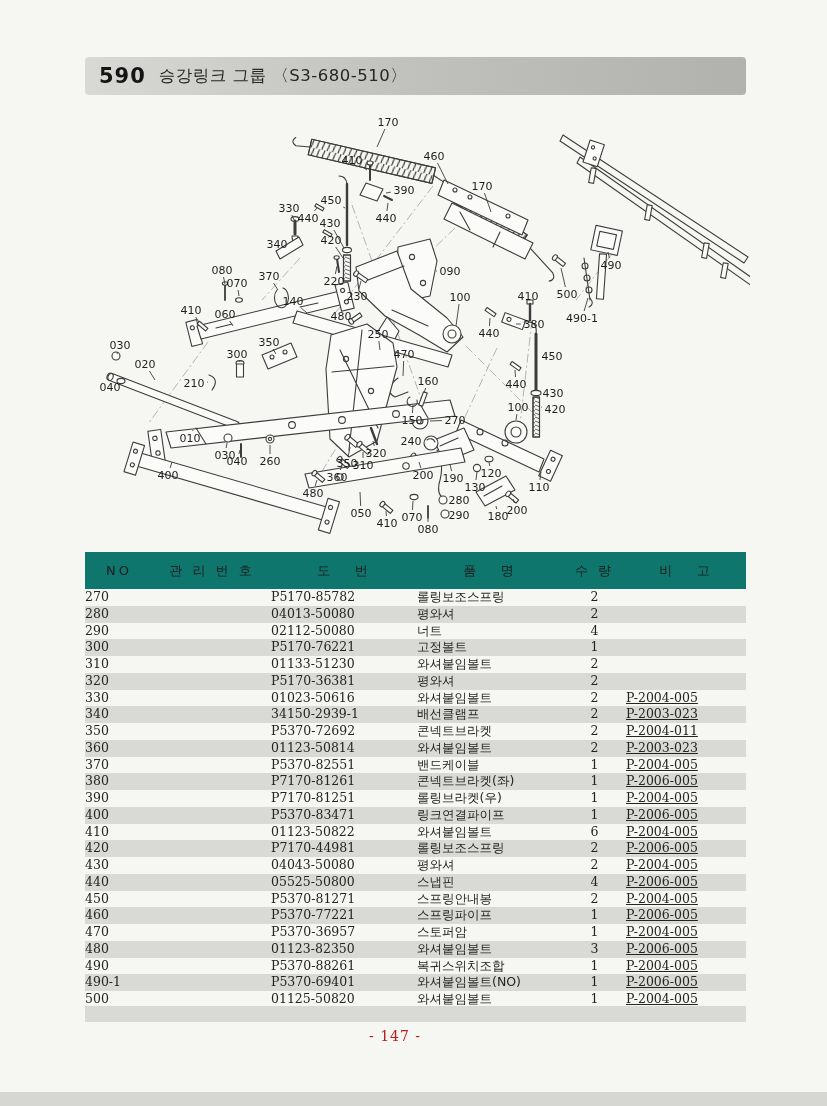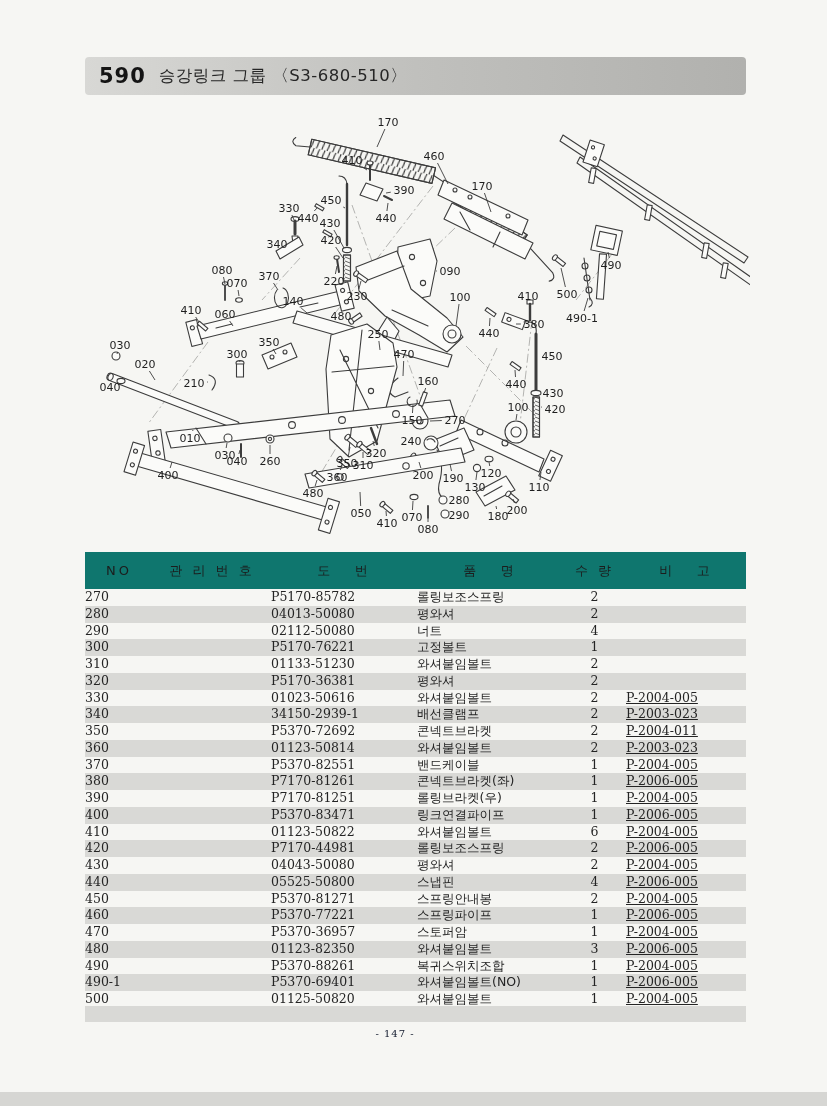--- a/index.html
+++ b/index.html
@@ -17,22 +17,22 @@
         white-space:pre;letter-spacing:3px;color:#1c1c1c;}
   .parts-table td{height:16.75px;line-height:16.75px;font-size:12.5px;padding:0;overflow:hidden;white-space:nowrap;}
   .parts-table tbody tr:nth-child(even){background:#d9d9d6;}
   .c-no,.c-code,.c-qty,.c-ref{font-family:"DejaVu Serif","Liberation Serif",serif;}
   .c-no{padding-left:9px;}
   .c-code{padding-left:13px;}
   .c-name{padding-left:10px;font-size:12px;}
   .c-qty{text-align:center;}
   .c-ref{padding-left:16px;text-decoration:underline;}
   .table-footer-band{position:absolute;left:85px;top:1006px;width:661px;height:16px;background:#d9d9d6;}
-  .page-number{position:absolute;left:85px;top:1028px;width:620px;text-align:center;font-size:10px;
-        color:#0f172a;font-family:"DejaVu Serif","Liberation Serif",serif;letter-spacing:1px;}
+  .page-number{position:absolute;left:85px;top:1028px;width:620px;text-align:center;font-size:14px;
+        color:#b91c1c;font-family:"DejaVu Serif","Liberation Serif",serif;letter-spacing:1px;}
   .bottom-strip{position:absolute;left:0;top:1092px;width:827px;height:14px;background:#d6d6d3;}
   .callout-text{font-size:11px;fill:#1e1e1e;font-family:"DejaVu Sans","Liberation Sans",sans-serif;}
 </style>
 </head>
 <body>
 
 <div class="page">
 
   <div class="title-bar">
     <span class="sec-no">590</span>

